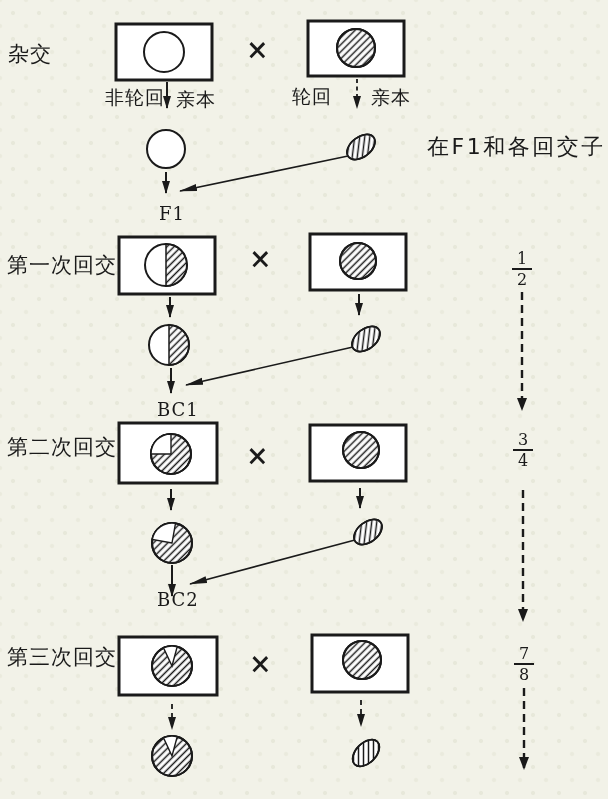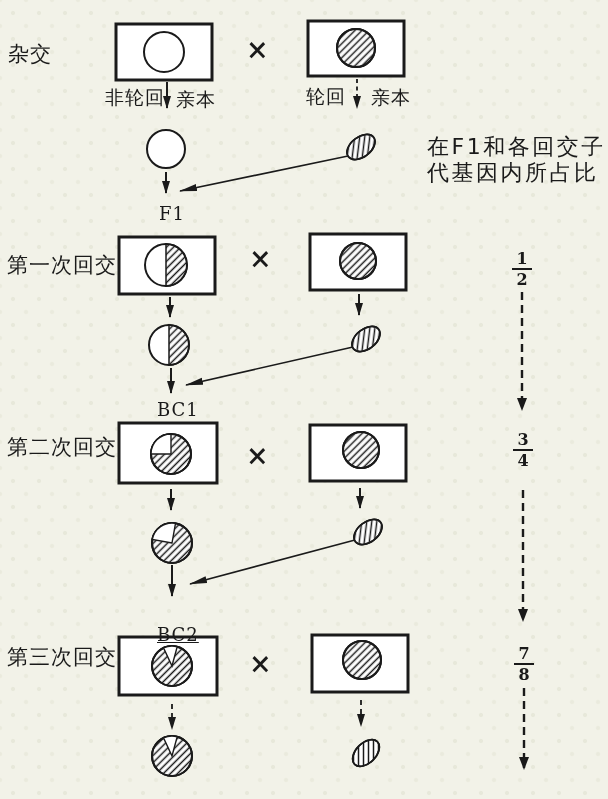--- a/index.html
+++ b/index.html
@@ -19,21 +19,21 @@
   #shapes{position:absolute;left:0;top:0;}
   .lbl{position:absolute;white-space:nowrap;line-height:1.15;}
   .stage{font-size:21px;letter-spacing:1px;font-weight:500;}
   .parent{font-size:19px;letter-spacing:1px;}
   .gen{font-family:"DejaVu Serif","Liberation Serif",serif;font-size:18px;letter-spacing:1px;}
   .cross{font-family:"DejaVu Serif","Liberation Serif",serif;font-size:27px;font-weight:700;}
   .note{font-size:22px;letter-spacing:2.5px;line-height:26px;}
   .fraction{
     position:absolute;width:40px;text-align:center;
     font-family:"DejaVu Serif","Liberation Serif",serif;
-    font-size:16px;font-weight:700;line-height:1;
+    font-size:16px;font-weight:400;line-height:1;
   }
   .fraction .bar{height:2px;background:#1a1a1a;width:20px;margin:1px auto 2px auto;}
 </style>
 </head>
 <body>
 
 <div id="canvas">
 
   <svg id="shapes" width="608" height="799" viewBox="0 0 608 799">
     <defs>
@@ -146,39 +146,38 @@
 
     <line x1="522" y1="292" x2="522" y2="409" stroke="#1a1a1a" stroke-width="2.4" stroke-dasharray="8 5" marker-end="url(#arrowBig)"></line>
     <line x1="523" y1="490" x2="523" y2="620" stroke="#1a1a1a" stroke-width="2.4" stroke-dasharray="8 5" marker-end="url(#arrowBig)"></line>
     <line x1="524" y1="688" x2="524" y2="768" stroke="#1a1a1a" stroke-width="2.4" stroke-dasharray="8 5" marker-end="url(#arrowBig)"></line>
   </svg>
 
   <div class="lbl stage" style="left:8px;top:42px;">杂交</div>
 
   <div class="lbl parent" style="left:105px;top:87px;">非轮回</div>
   <div class="lbl parent" style="left:176px;top:89px;">亲本</div>
-  <div class="lbl parent" style="left:306px;top:86px;">轮回</div>
+  <div class="lbl parent" style="left:292px;top:86px;">轮回</div>
   <div class="lbl parent" style="left:371px;top:87px;">亲本</div>
 
   <div class="lbl cross" style="left:246px;top:34px;">×</div>
   <div class="lbl cross" style="left:249px;top:243px;">×</div>
   <div class="lbl cross" style="left:246px;top:440px;">×</div>
   <div class="lbl cross" style="left:249px;top:648px;">×</div>
 
   <div class="lbl gen" style="left:159px;top:204px;">F1</div>
   <div class="lbl gen" style="left:157px;top:400px;">BC1</div>
-  <div class="lbl gen" style="left:157px;top:625px;text-decoration:underline;">BC2</div>
+  <div class="lbl gen" style="left:157px;top:590px;">BC2</div>
 
   <div class="lbl stage" style="left:7px;top:253px;">第一次回交</div>
   <div class="lbl stage" style="left:7px;top:645px;">第三次回交</div>
   <div class="lbl stage" style="left:7px;top:435px;">第二次回交</div>
 
   <div class="lbl note" style="left:427px;top:134px;">
     <div>在F1和各回交子</div>
-    <div>代基因内所占比</div>
   </div>
 
   <div class="fraction" style="left:502px;top:251px;">
     <span>1</span>
     <div class="bar"></div>
     <span>2</span>
   </div>
   <div class="fraction" style="left:503px;top:432px;">
     <span>3</span>
     <div class="bar"></div>

